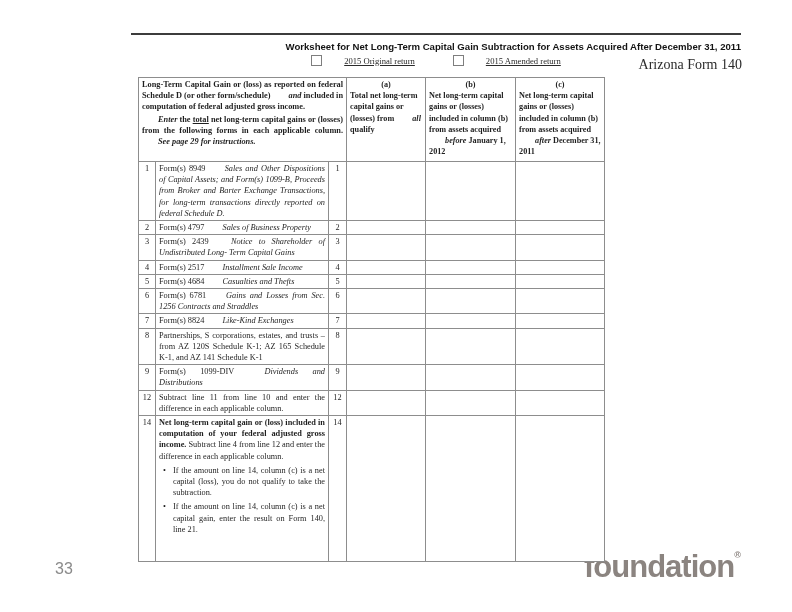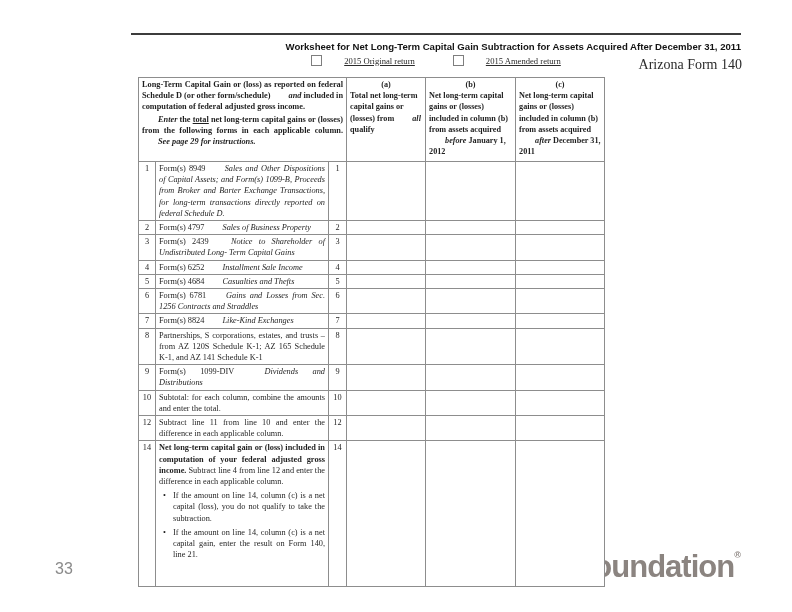--- a/index.html
+++ b/index.html
@@ -131,21 +131,21 @@
       <td class="lno">3</td>
       <td class="desc"><span>Form(s) 2439  </span><span class="si">Notice to Shareholder of Undistributed Long- Term Capital Gains</span></td>
       <td class="rep">3</td>
       <td class="amt a"></td>
       <td class="amt b"></td>
       <td class="amt c"></td>
     </tr>
 
     <tr style="height:12px">
       <td class="lno">4</td>
-      <td class="desc"><span>Form(s) 6252  </span><span class="si">Installment Sale Income</span></td>
+      <td class="desc"><span>Form(s) 2517  </span><span class="si">Installment Sale Income</span></td>
       <td class="rep">4</td>
       <td class="amt a"></td>
       <td class="amt b"></td>
       <td class="amt c"></td>
     </tr>
 
     <tr style="height:12px">
       <td class="lno">5</td>
       <td class="desc"><span>Form(s) 4684  </span><span class="si">Casualties and Thefts</span></td>
       <td class="rep">5</td>
@@ -183,28 +183,20 @@
 
     <tr style="height:24px">
       <td class="lno">9</td>
       <td class="desc"><span>Form(s)  1099-DIV  </span><span class="si">Dividends and Distributions</span></td>
       <td class="rep">9</td>
       <td class="amt a"></td>
       <td class="amt b"></td>
       <td class="amt c"></td>
     </tr>
 
-    <tr style="height:23px">
-      <td class="lno">10</td>
-      <td class="desc"><span>Subtotal:  for each column, combine the amounts and enter the total.</span></td>
-      <td class="rep">10</td>
-      <td class="amt a"></td>
-      <td class="amt b"></td>
-      <td class="amt c"></td>
-    </tr>
 
 
     <tr style="height:24px">
       <td class="lno">12</td>
       <td class="desc"><span>Subtract line 11 from line 10 and enter the difference in each applicable column.</span></td>
       <td class="rep">12</td>
       <td class="amt a"></td>
       <td class="amt b"></td>
       <td class="amt c"></td>
     </tr>

